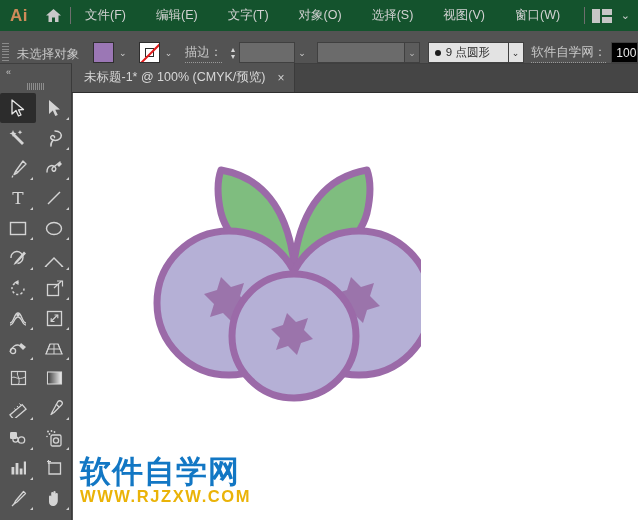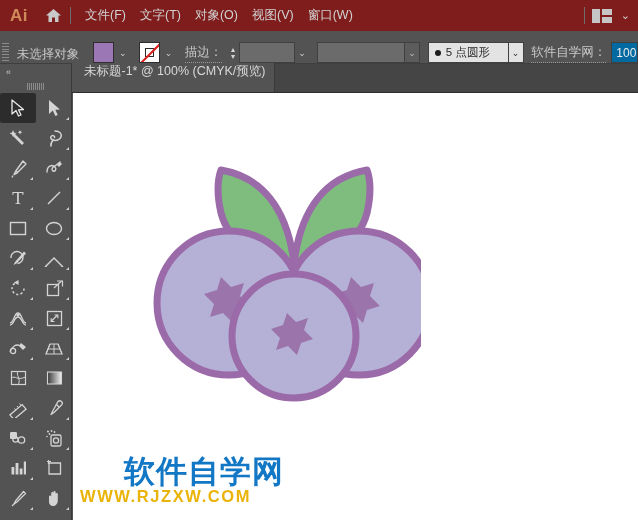--- a/index.html
+++ b/index.html
@@ -8,35 +8,35 @@
     overflow: hidden;
     background: #535353;
     font-family: "Liberation Sans", "DejaVu Sans", sans-serif;
     -webkit-font-smoothing: antialiased;
   }
   #app { position: relative; width: 638px; height: 520px; }
 
   
   .menubar {
     position: absolute; left: 0; top: 0; width: 638px; height: 31px;
-    background: #7f1d1d;
+    background: #14532d;
     display: flex; align-items: center;
   }
   .ai-logo {
     width: 38px; height: 31px;
     display: flex; align-items: center; justify-content: center;
     color: #cf8b5a; font-size: 17px; font-weight: bold;
     letter-spacing: .5px;
   }
   .home-icon {
     width: 30px; height: 31px;
     display: flex; align-items: center; justify-content: center;
   }
   .vsep { width: 1px; height: 17px; background: #6e6e6e; margin: 0 7px 0 2px; }
-  .menu-items { display: flex; align-items: center; }
+  .menu-items { display: flex; align-items: center; gap: 16px; }
   .menu-item {
     color: #d2d2d2; font-size: 12.5px; padding: 4px 7px;
     white-space: nowrap; cursor: default;
   }
   .menubar-right {
     margin-left: auto; display: flex; align-items: center; padding-right: 8px;
   }
   .arrange-icon { display: flex; align-items: center; margin-right: 9px; }
   .chev-down-mb { color: #d0d0d0; font-size: 11px; }
 
@@ -110,37 +110,36 @@
     display: flex; align-items: center; justify-content: center;
     color: #2e2e2e; font-size: 9px;
   }
   .dd-btn-dark {
     width: 17px; height: 21px; background: #5c5c5c;
     border: 1px solid #404040; border-left: none;
     display: flex; align-items: center; justify-content: center;
     color: #bdbdbd; font-size: 9px;
   }
   .input-opacity {
-    width: 30px; background: #0369a1; border: 1px solid #404040;
+    width: 30px; background: #000000; border: 1px solid #404040;
     color: #ececec; font-size: 12px; height: 21px;
     display: flex; align-items: center; padding-left: 4px;
   }
 
   
   .tabbar {
     position: absolute; left: 72px; top: 64px; width: 566px; height: 29px;
     background: #454545; border-bottom: 1px solid #2e2e2e;
     display: flex; align-items: flex-end;
   }
   .doc-tab {
     height: 29px; background: #535353;
     display: flex; align-items: center; gap: 12px;
     padding: 0 9px 0 12px; color: #d8d8d8; font-size: 12.5px;
     border-right: 1px solid #3a3a3a;
-    flex-direction: column;
   }
   .tab-close { color: #cfcfcf; font-size: 12px; line-height: 1; }
 
   
   .toolbar {
     position: absolute; left: 0; top: 64px; width: 72px; height: 456px;
     background: #535353; border-right: 1px solid #3a3a3a;
   }
   .tb-collapse {
     height: 16px; display: flex; align-items: center; padding-left: 6px;
@@ -173,21 +172,21 @@
   }
   .artwork { position: absolute; left: 78px; top: 62px; }
 
   
   .watermark {
     position: absolute; left: 80px; top: 456px; z-index: 5;
     line-height: 1;
   }
   .wm-cn {
     color: #1277c4; font-size: 31px; font-weight: bold;
-    letter-spacing: 1px; font-family: "DejaVu Sans", sans-serif; margin-left: 44px;
+    letter-spacing: 1px; font-family: "DejaVu Sans", sans-serif;
   }
   .wm-url {
     color: #eab308; font-size: 16.5px; font-weight: bold;
     letter-spacing: 1.6px; margin-top: 1px;
     font-family: "Liberation Sans", sans-serif;
   }
 </style>
 </head>
 <body>
 
@@ -196,22 +195,24 @@
   <div class="menubar">
     <div class="ai-logo">Ai</div>
     <div class="home-icon">
       <svg width="17" height="15" viewBox="0 0 17 15">
         <path d="M8.5 1 L16 7.5 L13.5 7.5 L13.5 14 L10 14 L10 9.5 L7 9.5 L7 14 L3.5 14 L3.5 7.5 L1 7.5 Z" fill="#c9c9c9"></path>
       </svg>
     </div>
     <div class="vsep"></div>
     <div class="menu-items">
       <div class="menu-item">文件(F)</div>
+      <div class="menu-item">编辑(E)</div>
       <div class="menu-item">文字(T)</div>
       <div class="menu-item">对象(O)</div>
+      <div class="menu-item">选择(S)</div>
       <div class="menu-item">视图(V)</div>
       <div class="menu-item">窗口(W)</div>
     </div>
     <div class="menubar-right">
       <div class="vsep"></div>
       <div class="arrange-icon">
         <svg width="20" height="14" viewBox="0 0 20 14">
           <rect x="0" y="0" width="8" height="14" fill="#c6c6c6"></rect>
           <rect x="10" y="0" width="10" height="6" fill="#c6c6c6"></rect>
           <rect x="10" y="8" width="10" height="6" fill="#c6c6c6"></rect>
@@ -255,21 +256,21 @@
     <div class="input-box input-stroke"></div>
     <div class="dd-btn">⌄</div>
     <div class="grp-sep"></div>
 
     <div class="input-box" style="width:100px"></div>
     <div class="dd-btn-dark">⌄</div>
     <div class="grp-sep"></div>
 
     <div class="input-brush">
       <span class="brush-dot"></span>
-      <span>5 点圆形</span>
+      <span>9 点圆形</span>
     </div>
     <div class="dd-btn-light">⌄</div>
     <div class="grp-sep"></div>
 
     <div class="field-label">软件自学网：</div>
     <div class="input-opacity">100</div>
   </div>
 
   <div class="tabbar">
     <div class="doc-tab">

